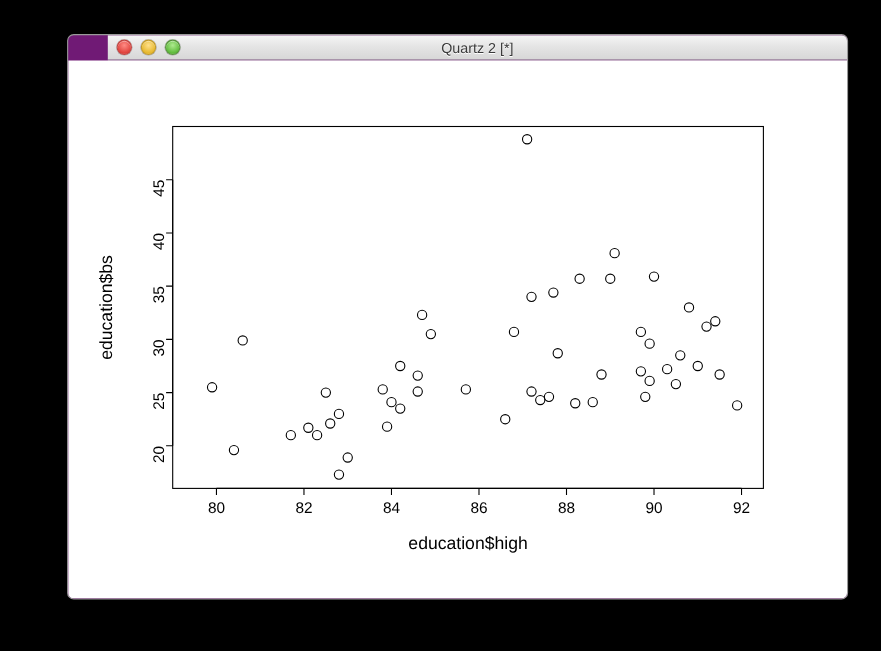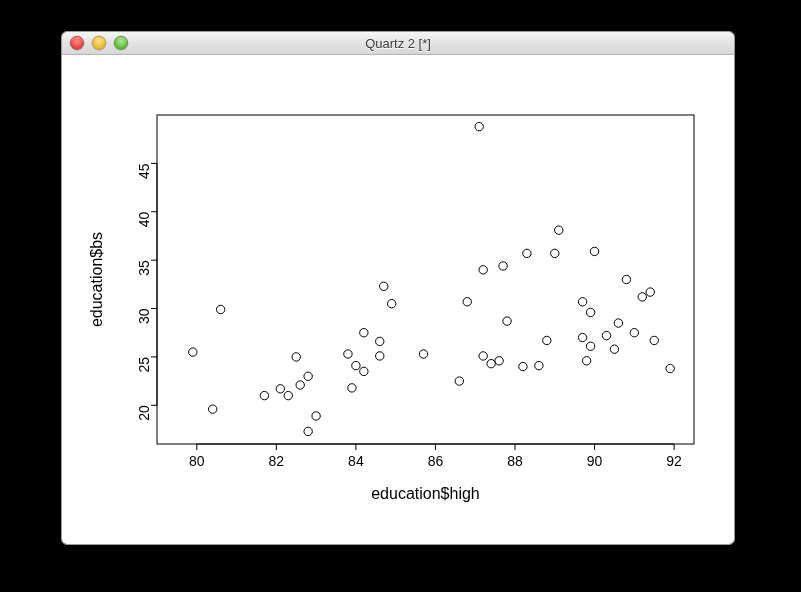--- a/index.html
+++ b/index.html
@@ -23,20 +23,21 @@
     position: absolute;
     left: 61px;
     top: 31px;
     width: 672px;
     height: 512px;
     background: #701a75;
     border: 1px solid #9a9a9a;
     border-radius: 6px;
     box-shadow: 0 12px 40px rgba(0,0,0,0.6), 0 0 0 1px rgba(0,0,0,0.2);
     overflow: hidden;
+    padding-left: 36px;
   }
   .titlebar {
     height: 22px;
     background: linear-gradient(to bottom, #f6f6f6 0%, #e5e5e5 45%, #d7d7d7 100%);
     border-bottom: 1px solid #b4b4b4;
     position: relative;
     display: flex;
     align-items: center;
   }
   .traffic {

